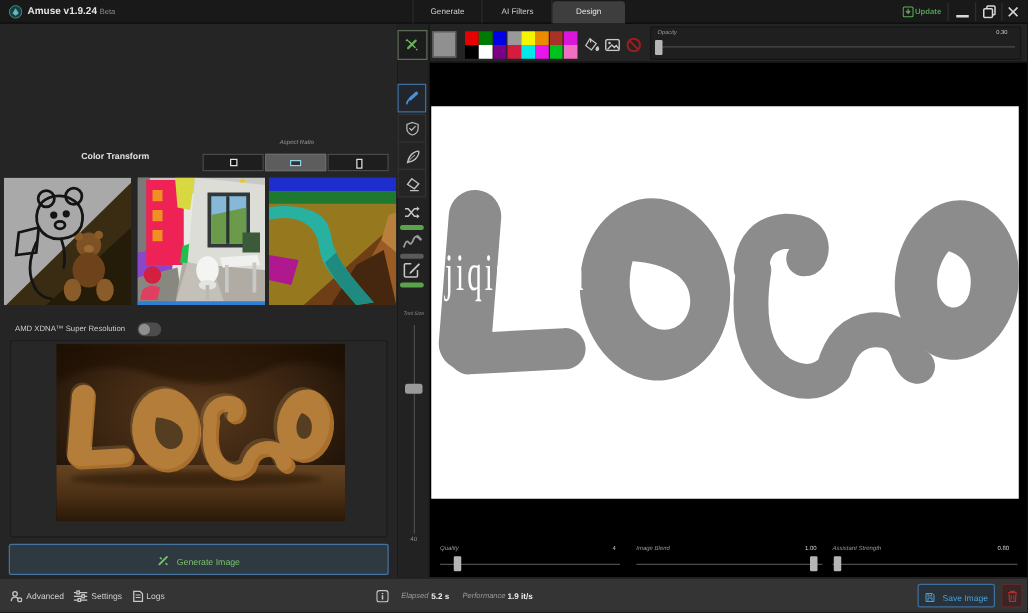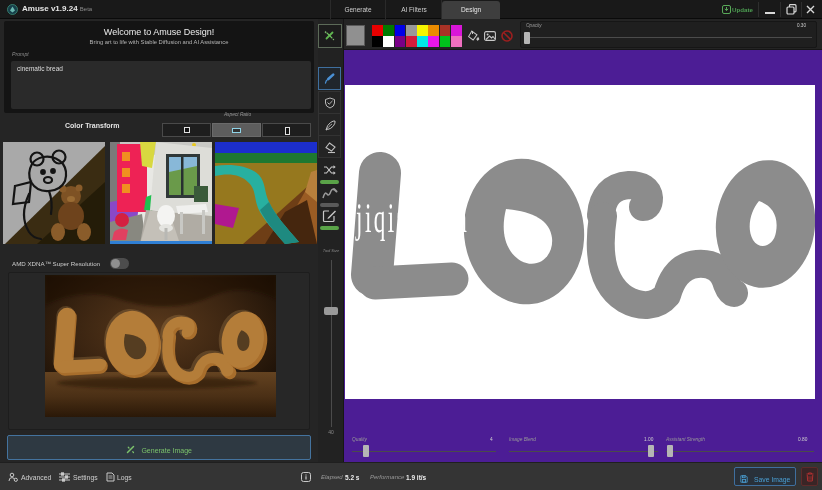--- a/index.html
+++ b/index.html
@@ -37,28 +37,20 @@
       <path d="M3.5 3 V1.5 a0.8 0.8 0 0 1 0.8 -0.8 H9 a1 1 0 0 1 1 1 V7 a0.8 0.8 0 0 1 -0.8 0.8 H8" fill="none" stroke="#d8d8d8" stroke-width="1.2"></path>
     </svg>
     <div class="abs" style="left:801px;top:2px;width:1px;height:15px;background:#2e2e2e;"></div>
     <svg class="abs" style="left:806px;top:5px;" width="9" height="9" viewBox="0 0 9 9">
       <path d="M1 1 L8 8 M8 1 L1 8" stroke="#d8d8d8" stroke-width="1.4"></path>
     </svg>
   </div>
 
   <div class="abs" id="leftpanel" style="left:0;top:19px;width:318px;height:443px;background:#252525;">
 
-    <div class="abs" style="left:4px;top:2px;width:310px;height:92px;background:#141414;border-radius:2px;">
-      <div style="text-align:center;margin-top:6px;font-size:9px;color:#ececec;">Welcome to Amuse Design!</div>
-      <div style="text-align:center;margin-top:2px;font-size:5.8px;color:#b5b5b5;">Bring art to life with Stable Diffusion and AI Assistance</div>
-      <div style="margin:6px 0 0 8px;font-size:5.2px;font-style:italic;color:#8f8f8f;">Prompt</div>
-      <div class="abs" style="left:7px;top:40px;width:300px;height:48px;background:#2a2a2a;border-radius:2px;">
-        <div style="margin:4px 0 0 6px;font-size:6.5px;color:#dcdcdc;">cinematic bread</div>
-      </div>
-    </div>
 
     <div class="abs" style="left:65px;top:103px;font-size:7px;font-weight:bold;color:#e2e2e2;">Color Transform</div>
     <div class="abs" style="left:210px;top:93px;width:55px;text-align:center;font-size:4.8px;font-style:italic;color:#9a9a9a;">Aspect Ratio</div>
     <div class="abs" style="left:162px;top:104px;width:49px;height:14px;background:#1e1e1e;border:1px solid #4a4a4a;">
       <div class="abs" style="left:21px;top:3px;width:6px;height:6px;border:1px solid #e0e0e0;background:#111;"></div>
     </div>
     <div class="abs" style="left:212px;top:104px;width:49px;height:14px;background:#5d5d5d;border:1px solid #6a6a6a;">
       <div class="abs" style="left:19px;top:4px;width:9px;height:5px;border:1px solid #8fd4e8;background:#333;"></div>
     </div>
     <div class="abs" style="left:262px;top:104px;width:49px;height:14px;background:#1e1e1e;border:1px solid #4a4a4a;">
@@ -191,21 +183,21 @@
 
     <div class="abs" style="left:7px;top:416px;width:304px;height:25px;background:#2e3942;border:1px solid #44739e;border-radius:2px;text-align:center;line-height:24px;">
       <svg width="9" height="9" viewBox="0 0 12 12" style="vertical-align:-1px;">
         <path d="M2 10 L10 2" stroke="#7cc36b" stroke-width="2" stroke-linecap="round"></path>
         <path d="M3 3 l1 1 M9 9 l1 1" stroke="#7cc36b" stroke-width="1.6" stroke-linecap="round"></path>
       </svg>
       <span style="font-size:7px;color:#7cc36b;">&nbsp;Generate Image</span>
     </div>
   </div>
 
-  <div class="abs" id="canvasregion" style="left:318px;top:19px;width:504px;height:443px;background:#4c1d95;">
+  <div class="abs" id="canvasregion" style="left:318px;top:19px;width:504px;height:443px;background:#000000;">
 
     <div class="abs" style="left:0;top:0;width:504px;height:31px;background:#242424;border-bottom:1px solid #161616;"></div>
     <div class="abs" style="left:28px;top:6px;width:19px;height:21px;background:#909090;border:1px solid #5a5a5a;"></div>
     <div class="abs" style="left:54px;top:6px;width:90px;height:22px;">
       <div style="display:grid;grid-template-columns:repeat(8,10.7px);grid-template-rows:10.5px 10.5px;gap:0.6px;">
         <div style="background:#e80000;"></div>
           <div style="background:#007a00;"></div>
           <div style="background:#0000e8;"></div>
           <div style="background:#999999;"></div>
           <div style="background:#f5f500;"></div>

